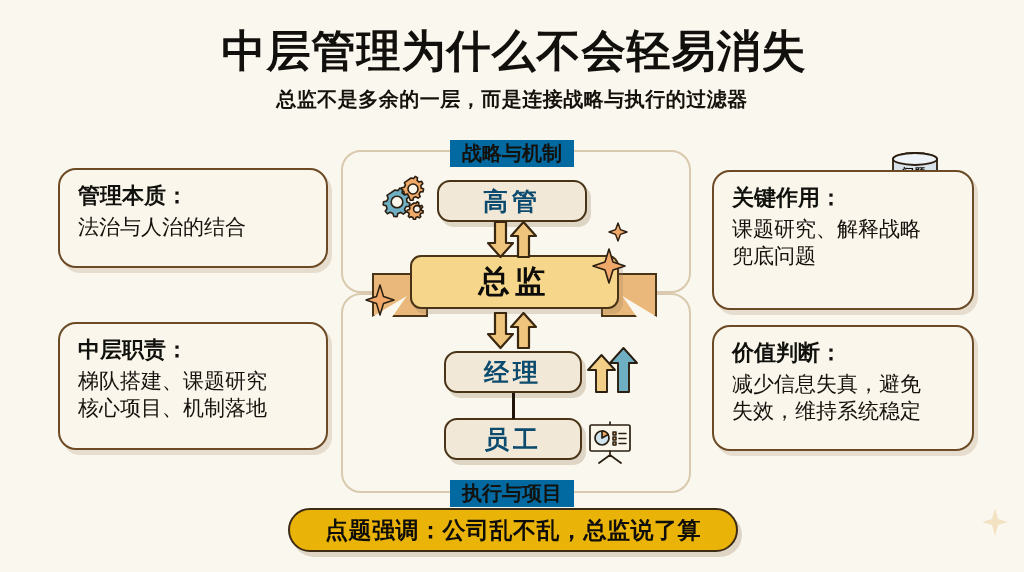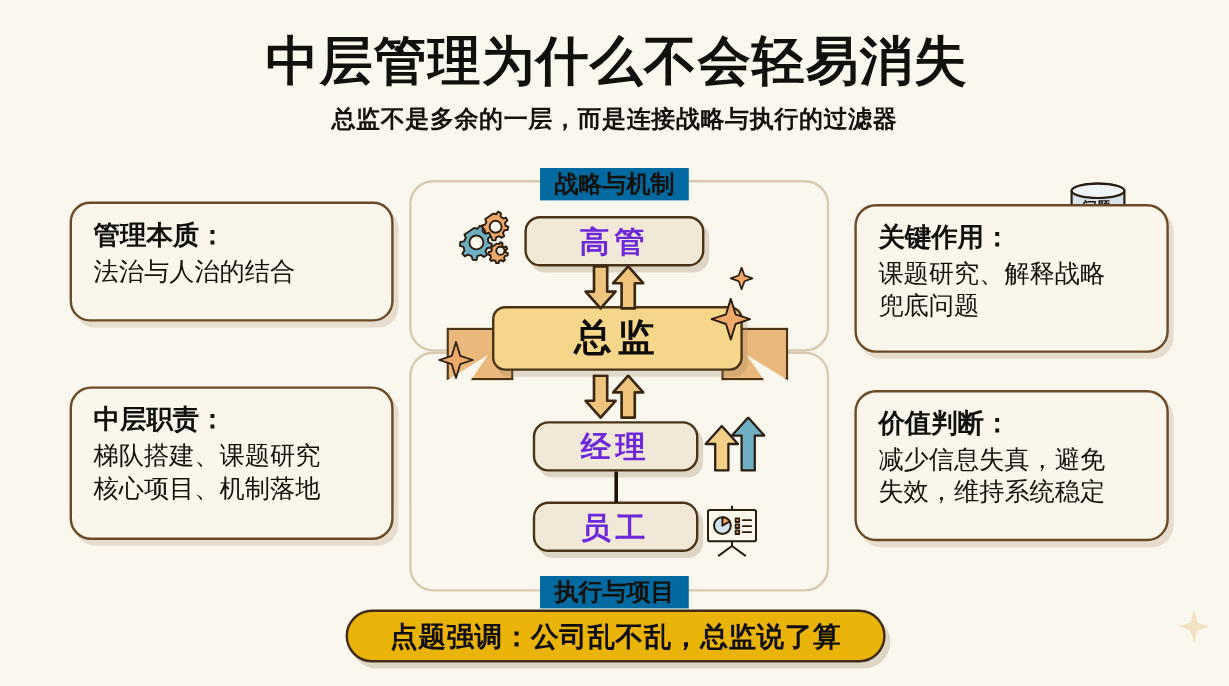--- a/index.html
+++ b/index.html
@@ -61,23 +61,23 @@
     margin-bottom: 3px;
     white-space: nowrap;
   }
   .card .c-line {
     font-size: 21px;
     color: #15120d;
     line-height: 1.3;
     white-space: nowrap;
   }
 
-  #card-essence   { left: 58px;  top: 168px; width: 270px; height: 100px; border-radius: 17px; }
+  #card-essence   { left: 58px;  top: 168px; width: 270px; height: 100px; }
   #card-duty      { left: 58px;  top: 322px; width: 270px; height: 128px; }
-  #card-role      { left: 712px; top: 170px; width: 262px; height: 124px; }
+  #card-role      { left: 712px; top: 170px; width: 262px; height: 140px; }
   #card-value     { left: 712px; top: 325px; width: 262px; height: 126px; }
 
   
   .panel {
     position: absolute;
     border: 2px solid #D9C9AE;
     border-radius: 20px;
     box-sizing: border-box;
     background: transparent;
   }
@@ -104,21 +104,21 @@
     background: #F2E8D7;
     border: 2.5px solid #4A3418;
     border-radius: 13px;
     box-shadow: 4px 5px 0 rgba(150,125,92,0.28);
     box-sizing: border-box;
     display: flex;
     align-items: center;
     justify-content: center;
     font-size: 25px;
     font-weight: bold;
-    color: #6d28d9;
+    color: #0c4a6e;
     letter-spacing: 4px;
   }
   #box-exec    { left: 437px; top: 180px; width: 150px; height: 42px; }
   #box-manager { left: 444px; top: 351px; width: 138px; height: 42px; }
   #box-staff   { left: 444px; top: 418px; width: 138px; height: 42px; }
 
   
   #ribbon-wrap {
     position: absolute;
     left: 372px;

